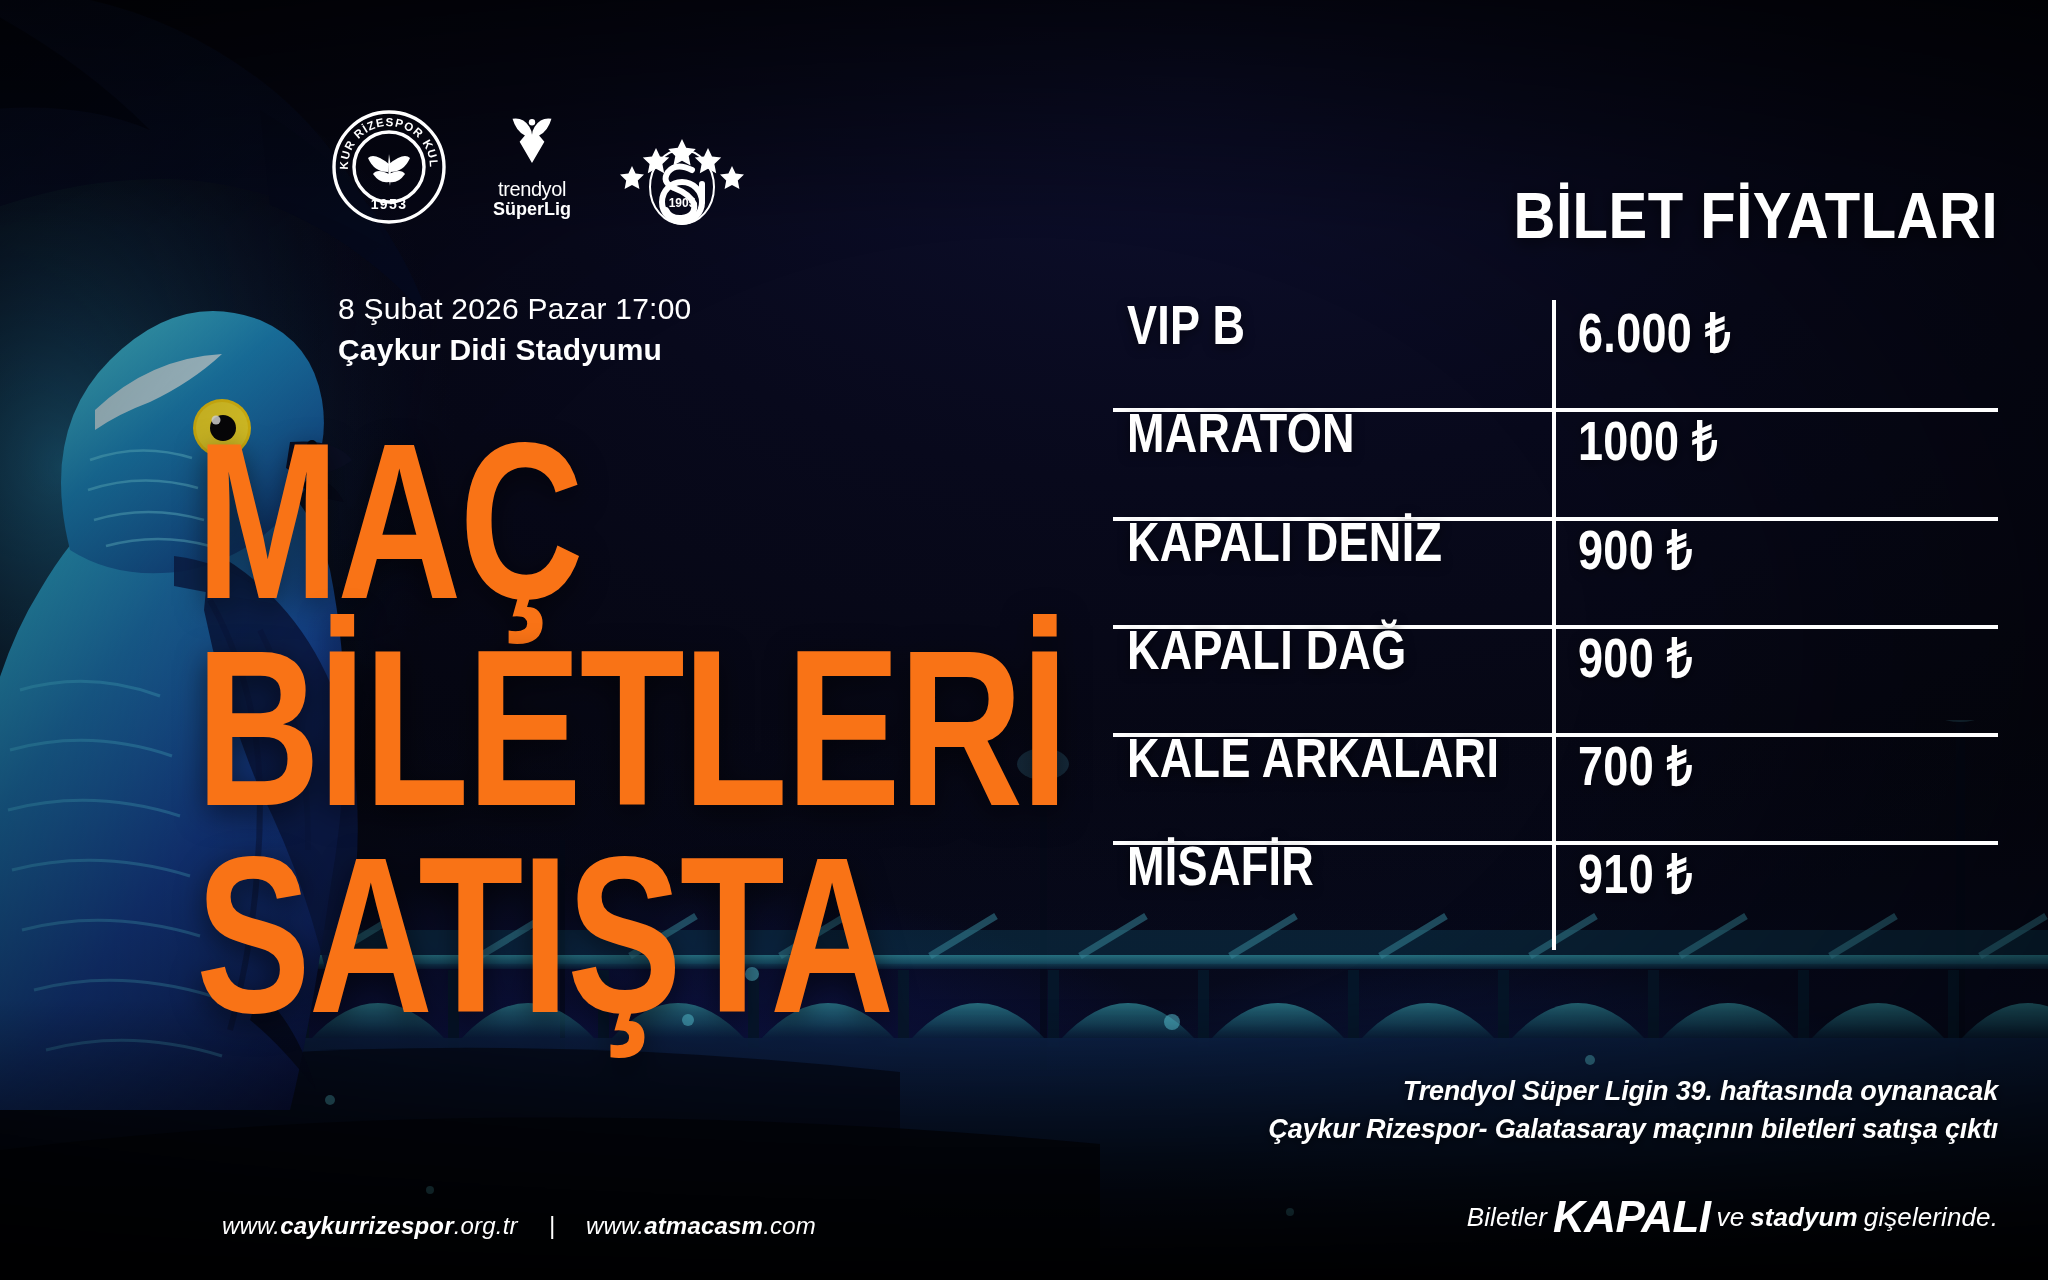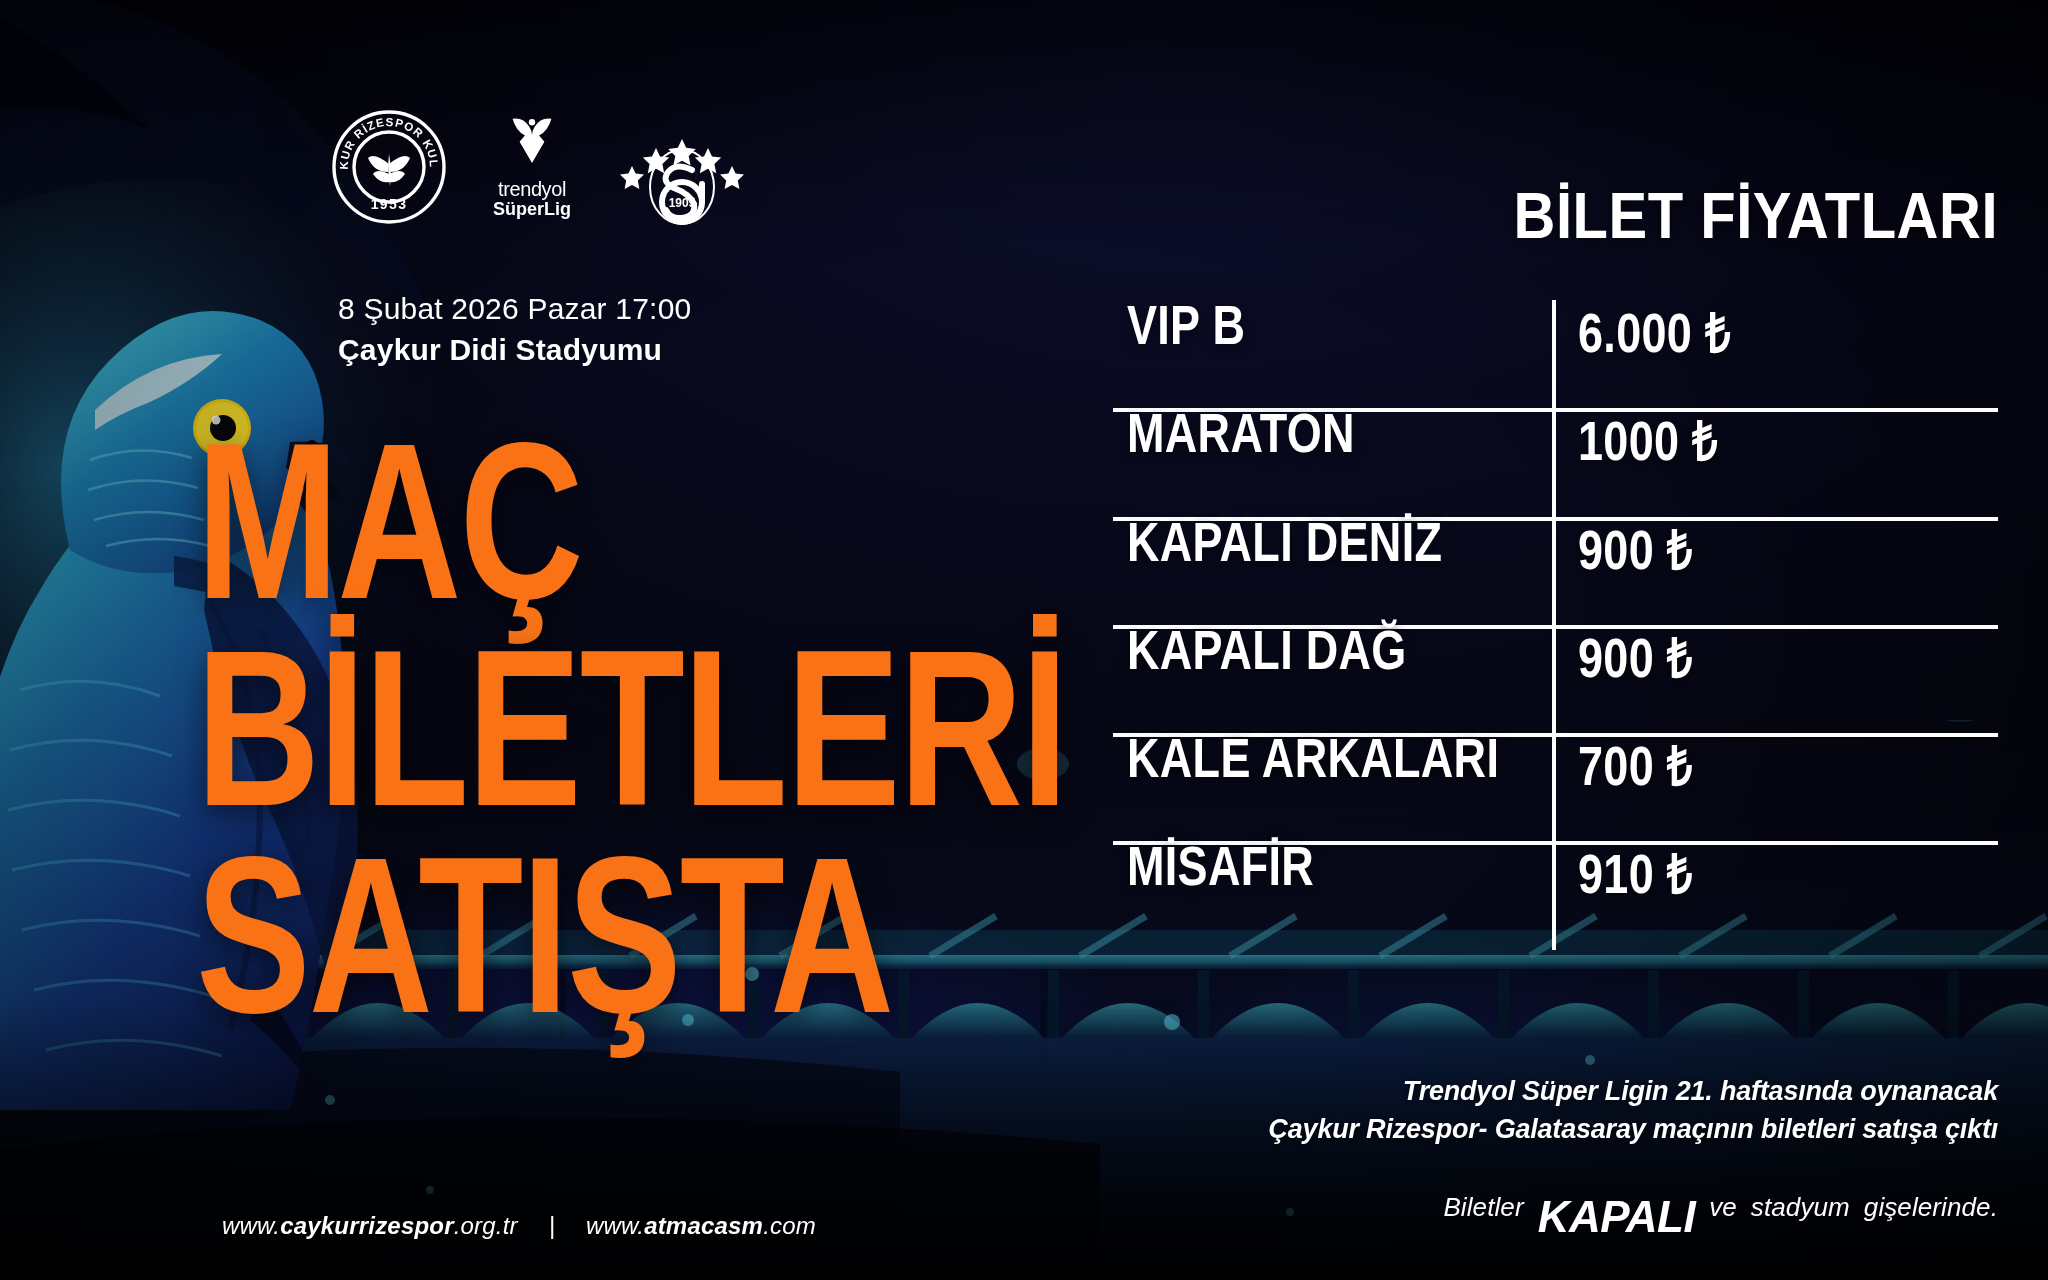--- a/index.html
+++ b/index.html
@@ -145,26 +145,26 @@
     position:absolute; left:222px; bottom:40px;
     color:#fff; font-size:24px; font-style:italic; letter-spacing:.2px;
     white-space:nowrap;
   }
   .footer-left b { font-weight:700; font-style:italic; }
   .footer-left .sep { display:inline-block; padding:0 24px; font-weight:400; }
 
   .footer-right {
     position:absolute; right:50px; bottom:38px;
     color:#fff; font-size:26px; font-style:italic; letter-spacing:.1px;
-    white-space:nowrap; display:flex; align-items:flex-start; gap:14px;
+    white-space:nowrap; display:flex; align-items:center; gap:6px;
   }
   .footer-right .passo {
     font-size:44px; font-weight:700; font-style:italic; letter-spacing:-.5px;
   }
-  .footer-right b { font-weight:400; font-style:italic; }
+  .footer-right b { font-weight:700; font-style:italic; }
 </style>
 </head>
 <body>
 
 <div id="poster">
 
   <div class="bg-base"></div>
 
   <svg class="stadium" viewBox="0 0 2048 560" preserveAspectRatio="none">
     <defs>
@@ -439,21 +439,21 @@
       <div class="p-name">KALE ARKALARI</div>
       <div class="p-val">700 ₺</div>
     </div>
     <div class="price-row">
       <div class="p-name">MİSAFİR</div>
       <div class="p-val">910 ₺</div>
     </div>
   </div>
 
   <div class="blurb">
-    <div>Trendyol Süper Ligin 21. haftasında oynanacak</div>
+    <div>Trendyol Süper Ligin 39. haftasında oynanacak</div>
     <div>Çaykur Rizespor- Galatasaray maçının biletleri satışa çıktı</div>
   </div>
 
   <div class="footer-left">
     <span><span>www.</span><b>caykurrizespor</b><span>.org.tr</span></span>
     <span class="sep">|</span>
     <span><span>www.</span><b>atmacasm</b><span>.com</span></span>
   </div>
 
   <div class="footer-right">

